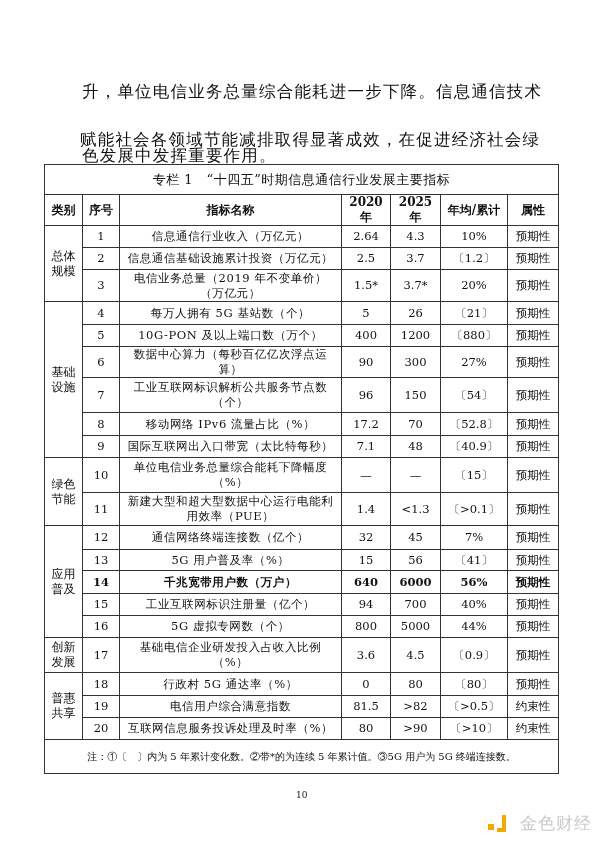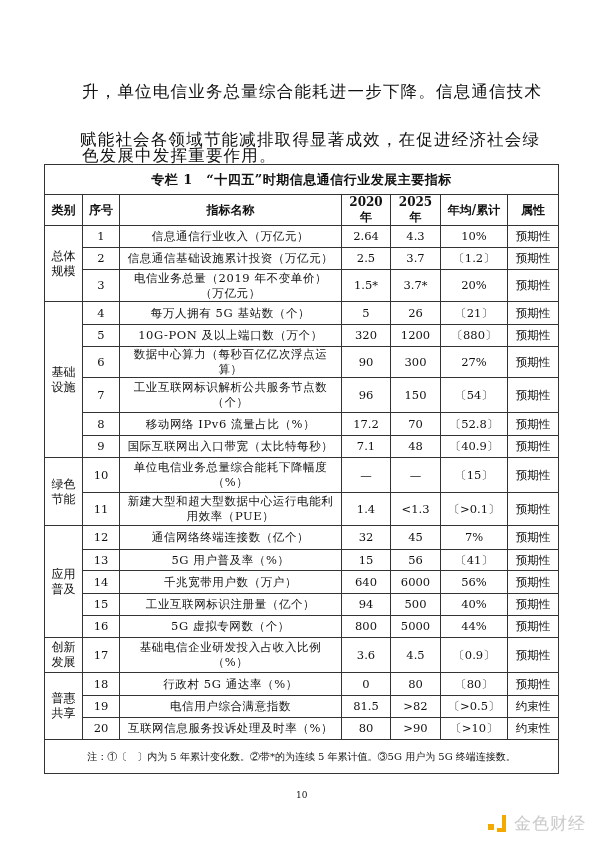--- a/index.html
+++ b/index.html
@@ -6,27 +6,27 @@
   body { width:600px; height:848px; position:relative; overflow:hidden;
          font-family:"DejaVu Serif","Liberation Serif",serif; color:#111; }
   .para { position:absolute; left:82px; width:440px; font-size:16.5px; line-height:32px; letter-spacing:1.2px; }
   .para .line { display:block; white-space:nowrap; }
   .para .l1 { position:absolute; top:0; left:0; }
   .para .l2 { position:absolute; top:48px; left:-2px; }
   .para .l3 { position:absolute; top:64px; left:0; }
   table.tbl { position:absolute; left:44px; top:164px; width:514px; border-collapse:collapse;
               table-layout:fixed; font-size:11.5px; }
   table.tbl td, table.tbl th { border:1px solid #333; padding:0 4px; text-align:center; vertical-align:middle; line-height:15px; }
-  .title-row td { height:29px; font-weight:bold; font-size:13px; letter-spacing:0.5px; }
+  .title-row td { height:29px; font-weight:normal; font-size:13px; letter-spacing:0.5px; }
   .head-row th { height:21px; font-weight:bold; font-size:12px; }
   td.name { text-align:left; padding-left:5px; letter-spacing:0.6px; }
   td.cat { font-weight:normal; font-size:12px; line-height:17px; }
   td.note { text-align:left; height:33px; padding-left:6px; font-size:10px; }
   .pagenum { position:absolute; left:296px; top:790px; font-size:9px; }
-  .logo { position:absolute; left:488px; top:812px; display:flex; align-items:center; gap:6px; }
+  .logo { position:absolute; left:488px; top:812px; display:flex; align-items:center; gap:12px; }
   .logo-mark { width:20px; height:18px; position:relative; }
   .logo-mark .a { position:absolute; left:0; top:9px; width:6px; height:6px; background:#f2a900; }
   .logo-mark .b { position:absolute; left:9px; top:0; width:9px; height:17px; border-right:4px solid #f2a900; border-bottom:4px solid #f2a900; box-sizing:border-box; }
   .logo-text { font-family:"DejaVu Sans","Liberation Sans",sans-serif; font-size:17px; color:#c9c9c9; letter-spacing:1px; }
 </style>
 </head>
 <body>
 
 <div class="para" style="top:76px;">
   <span class="line l1">升，单位电信业务总量综合能耗进一步下降。信息通信技术</span>
@@ -93,21 +93,21 @@
         <td>4</td>
         <td class="name">每万人拥有 5G 基站数（个）</td>
         <td>5</td>
         <td>26</td>
         <td>〔21〕</td>
         <td>预期性</td>
       </tr>
       <tr style="height: 22px;">
         <td>5</td>
         <td class="name">10G-PON 及以上端口数（万个）</td>
-        <td>320</td>
+        <td>400</td>
         <td>1200</td>
         <td>〔880〕</td>
         <td>预期性</td>
       </tr>
       <tr style="height: 23px;">
         <td>6</td>
         <td class="name">数据中心算力（每秒百亿亿次浮点运算）</td>
         <td>90</td>
         <td>300</td>
         <td>27%</td>
@@ -170,33 +170,33 @@
         <td>预期性</td>
       </tr>
       <tr style="height: 21px;">
         <td>13</td>
         <td class="name">5G 用户普及率（%）</td>
         <td>15</td>
         <td>56</td>
         <td>〔41〕</td>
         <td>预期性</td>
       </tr>
-      <tr style="height: 23px;">
+      <tr style="height: 23px; font-weight: bold;">
         <td>14</td>
         <td class="name">千兆宽带用户数（万户）</td>
         <td>640</td>
         <td>6000</td>
         <td>56%</td>
         <td>预期性</td>
       </tr>
       <tr style="height: 22px;">
         <td>15</td>
         <td class="name">工业互联网标识注册量（亿个）</td>
         <td>94</td>
-        <td>500</td>
+        <td>700</td>
         <td>40%</td>
         <td>预期性</td>
       </tr>
       <tr style="height: 22px;">
         <td>16</td>
         <td class="name">5G 虚拟专网数（个）</td>
         <td>800</td>
         <td>5000</td>
         <td>44%</td>
         <td>预期性</td>

